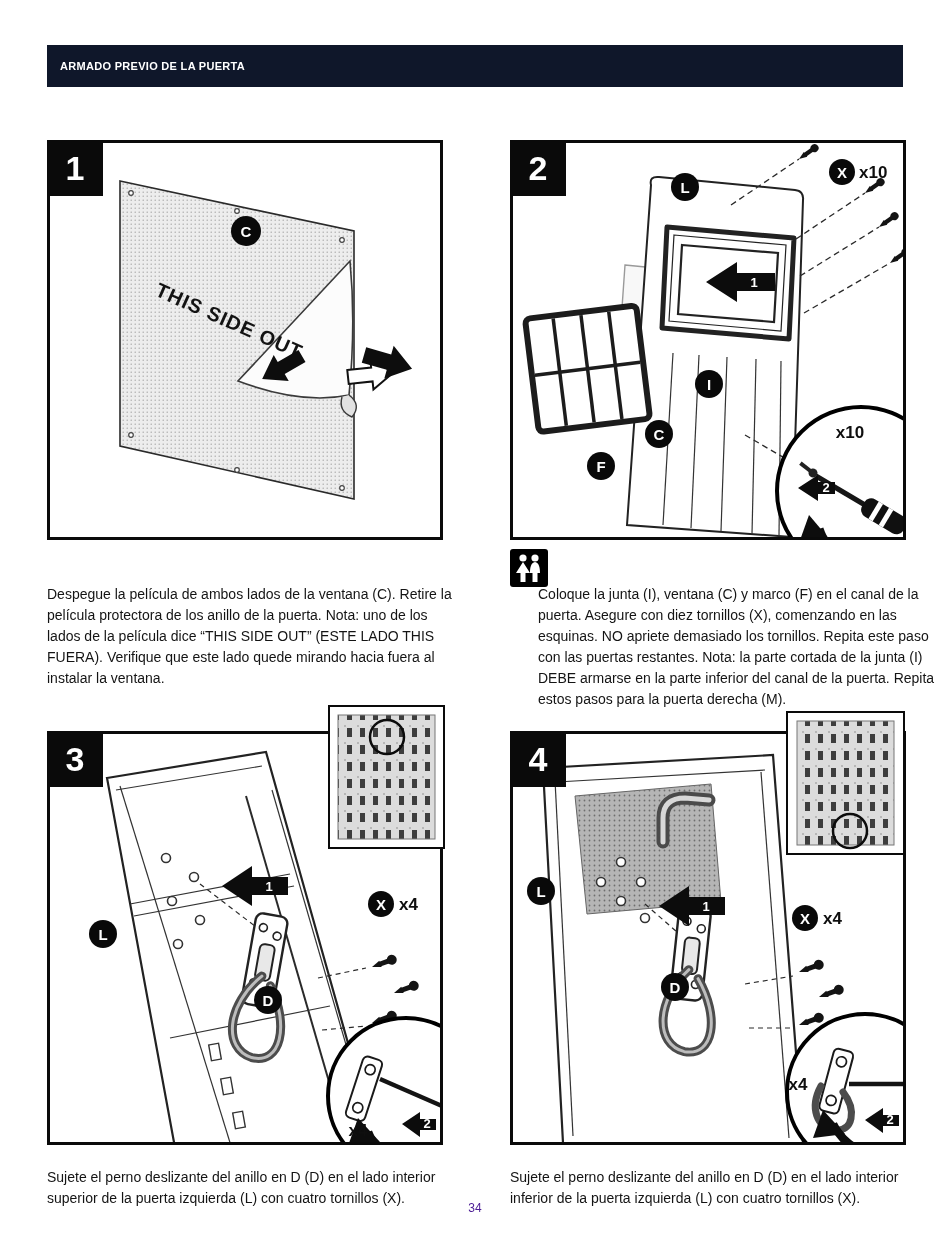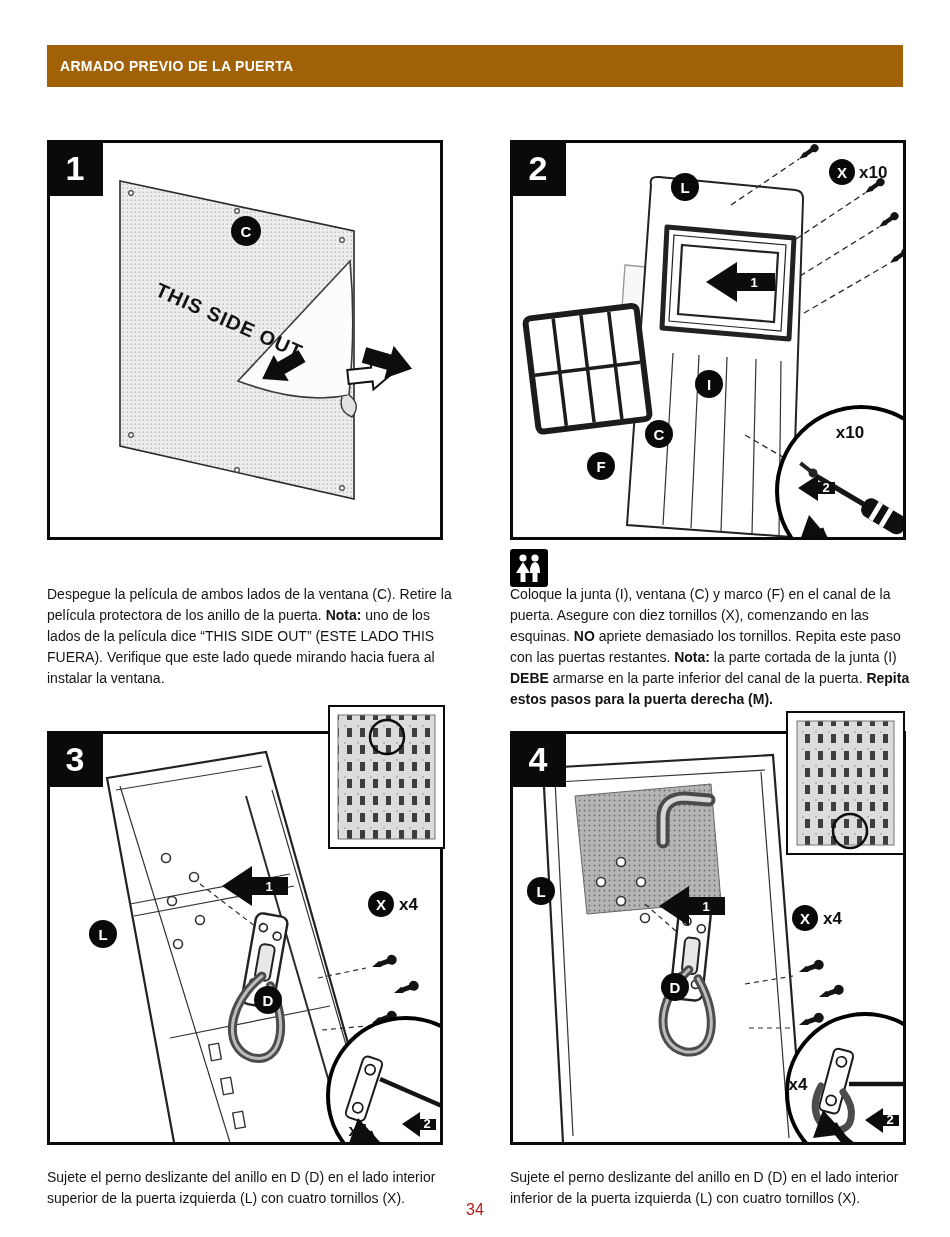--- a/index.html
+++ b/index.html
@@ -1,37 +1,37 @@
 <!DOCTYPE html>
 <html><head>
 <meta charset="utf-8">
 <style>
   *{margin:0;padding:0;box-sizing:border-box}
   body{background:#ffffff}
   .page{position:relative;width:950px;height:1237px;background:#fff;font-family:"Liberation Sans",sans-serif;color:#111;overflow:hidden}
-  .title-bar{position:absolute;left:47px;top:45px;width:856px;height:42px;background:#a16207;color:#fff;display:flex;align-items:center;padding-left:13px;font-size:14px;font-weight:700;letter-spacing:.3px}
+  .title-bar{position:absolute;left:47px;top:45px;width:856px;height:42px;background:#0f172a;color:#fff;display:flex;align-items:center;padding-left:13px;font-size:11px;font-weight:700;letter-spacing:.3px}
   .panel{position:absolute;background:#fff;border:3px solid #0a0a0a}
   #panel1{left:47px;top:140px;width:396px;height:400px}
   #panel2{left:510px;top:140px;width:396px;height:400px}
   #panel3{left:47px;top:731px;width:396px;height:414px}
   #panel4{left:510px;top:731px;width:396px;height:414px}
   .panel > svg{position:absolute;left:0;top:0;width:100%;height:100%}
   .step-num{position:absolute;left:-3px;top:-3px;width:56px;height:56px;background:#0a0a0a;color:#fff;font-size:34px;font-weight:700;display:flex;align-items:center;justify-content:center;z-index:3}
   .inset{position:absolute;border:2px solid #0a0a0a;background:#fff;z-index:4}
   #inset3{left:328px;top:705px;width:117px;height:144px}
   #inset4{left:786px;top:711px;width:119px;height:144px}
   .inset svg{width:100%;height:100%;display:block}
   .caption{position:absolute;font-size:14px;line-height:1.5;color:#141414}
   #cap1{left:47px;top:584px;width:410px}
-  #cap2{left:510px;top:584px;width:402px}
+  #cap2{left:538px;top:584px;width:402px}
   #cap3{left:47px;top:1167px;width:414px}
   #cap4{left:510px;top:1167px;width:402px}
-  .bold{font-weight:700}
+  .bold{font-weight:400}
   .people{position:absolute;left:510px;top:549px;width:38px;height:38px}
-  .pagenum{position:absolute;left:0;top:1201px;width:100%;text-align:center;font-size:16px;color:#b91c1c}
+  .pagenum{position:absolute;left:0;top:1201px;width:100%;text-align:center;font-size:12px;color:#4c1d95}
   svg text{font-family:"Liberation Sans",sans-serif}
   .bt{fill:#fff;font-weight:700;font-size:15px;text-anchor:middle}
   .arrnum{fill:#fff;font-weight:700;font-size:13px;text-anchor:middle}
   .qty{font-weight:700;font-size:17px;fill:#0f0f0f}
   .filmtext{font-size:20px;font-weight:700;fill:#131313;letter-spacing:1px}
   .thin{stroke:#333;stroke-width:1.2;fill:none}
 </style>
 </head>
 <body>
 

